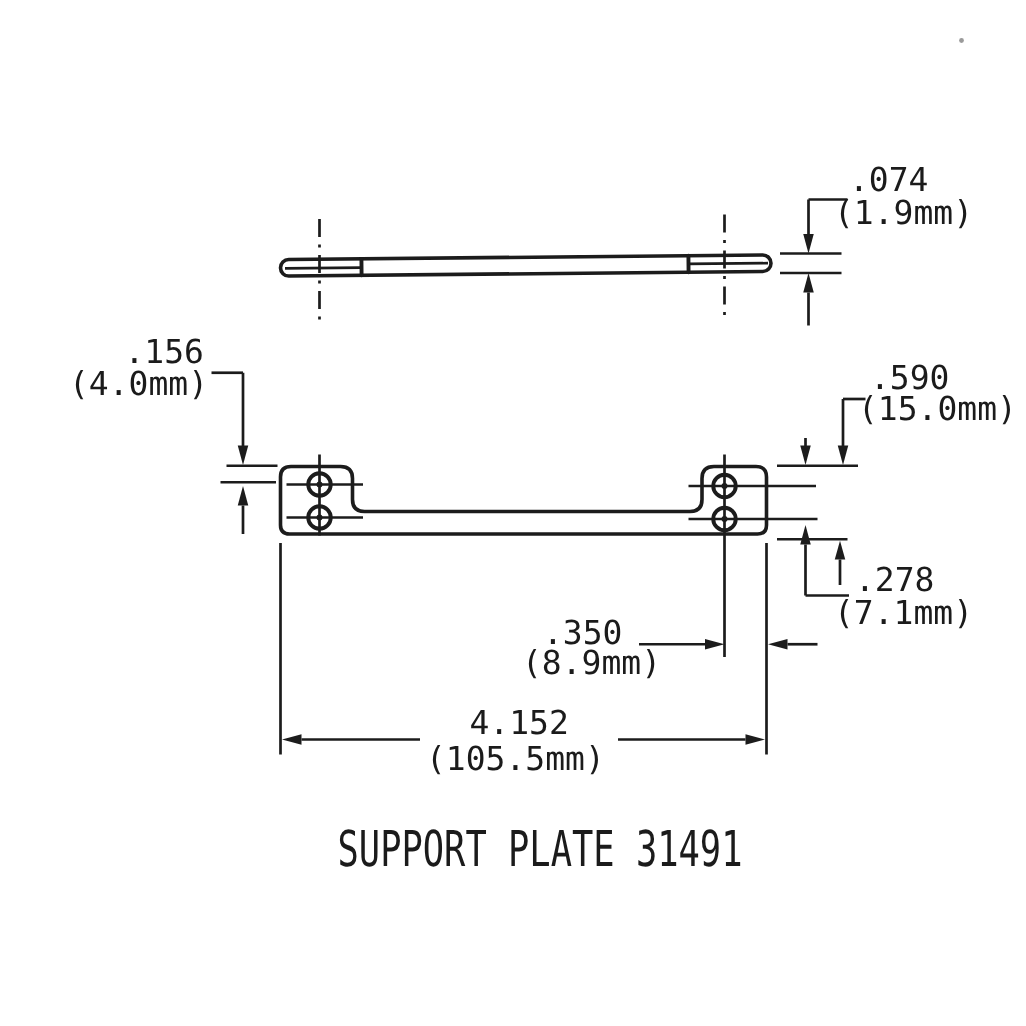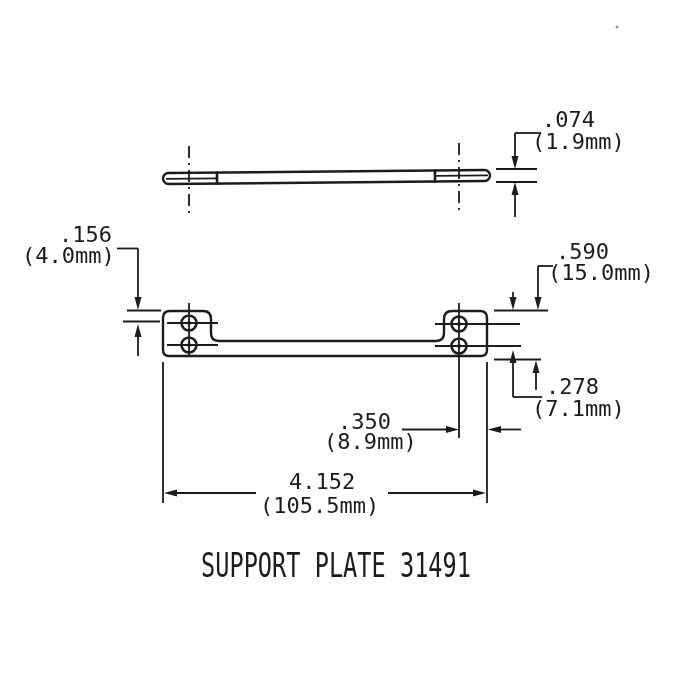--- a/index.html
+++ b/index.html
@@ -2,20 +2,21 @@
 <html><head>
 <meta charset="utf-8">
 <style>
   html,body{margin:0;padding:0;background:#ffffff;}
   .sheet{
     position:relative;
     width:660px;height:684px;
     background:#ffffff;
     overflow:hidden;
     font-family:"DejaVu Sans Mono", monospace;
+    margin-left:24px;
   }
   svg{position:absolute;left:0;top:0;}
   .obj{stroke:#1c1c1c;stroke-width:2.6;fill:none;stroke-linecap:round;stroke-linejoin:round;}
   .objfill{stroke:#1c1c1c;stroke-width:2.4;fill:#ffffff;}
   .thin{stroke:#1c1c1c;stroke-width:1.8;fill:none;stroke-linecap:butt;}
   .cl{stroke:#1c1c1c;stroke-width:1.8;fill:none;stroke-dasharray:12 5 2 5;}
   .ah{fill:#1c1c1c;stroke:none;}
   .dot{fill:#1c1c1c;stroke:none;}
   .speck{fill:#9a9a9a;stroke:none;}
   text{

